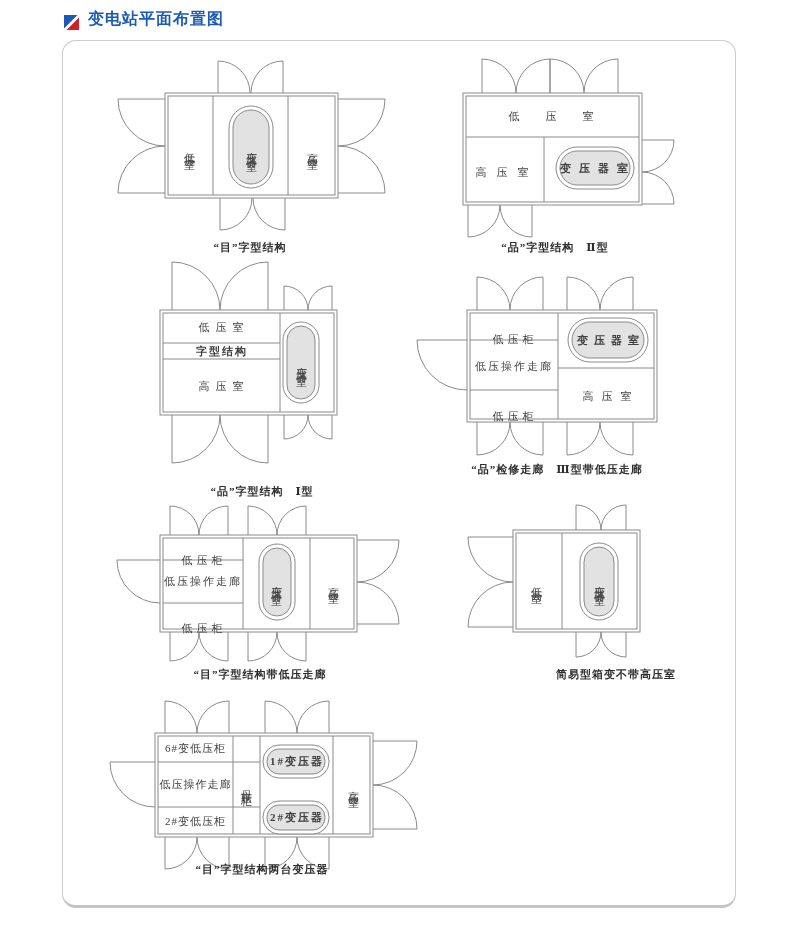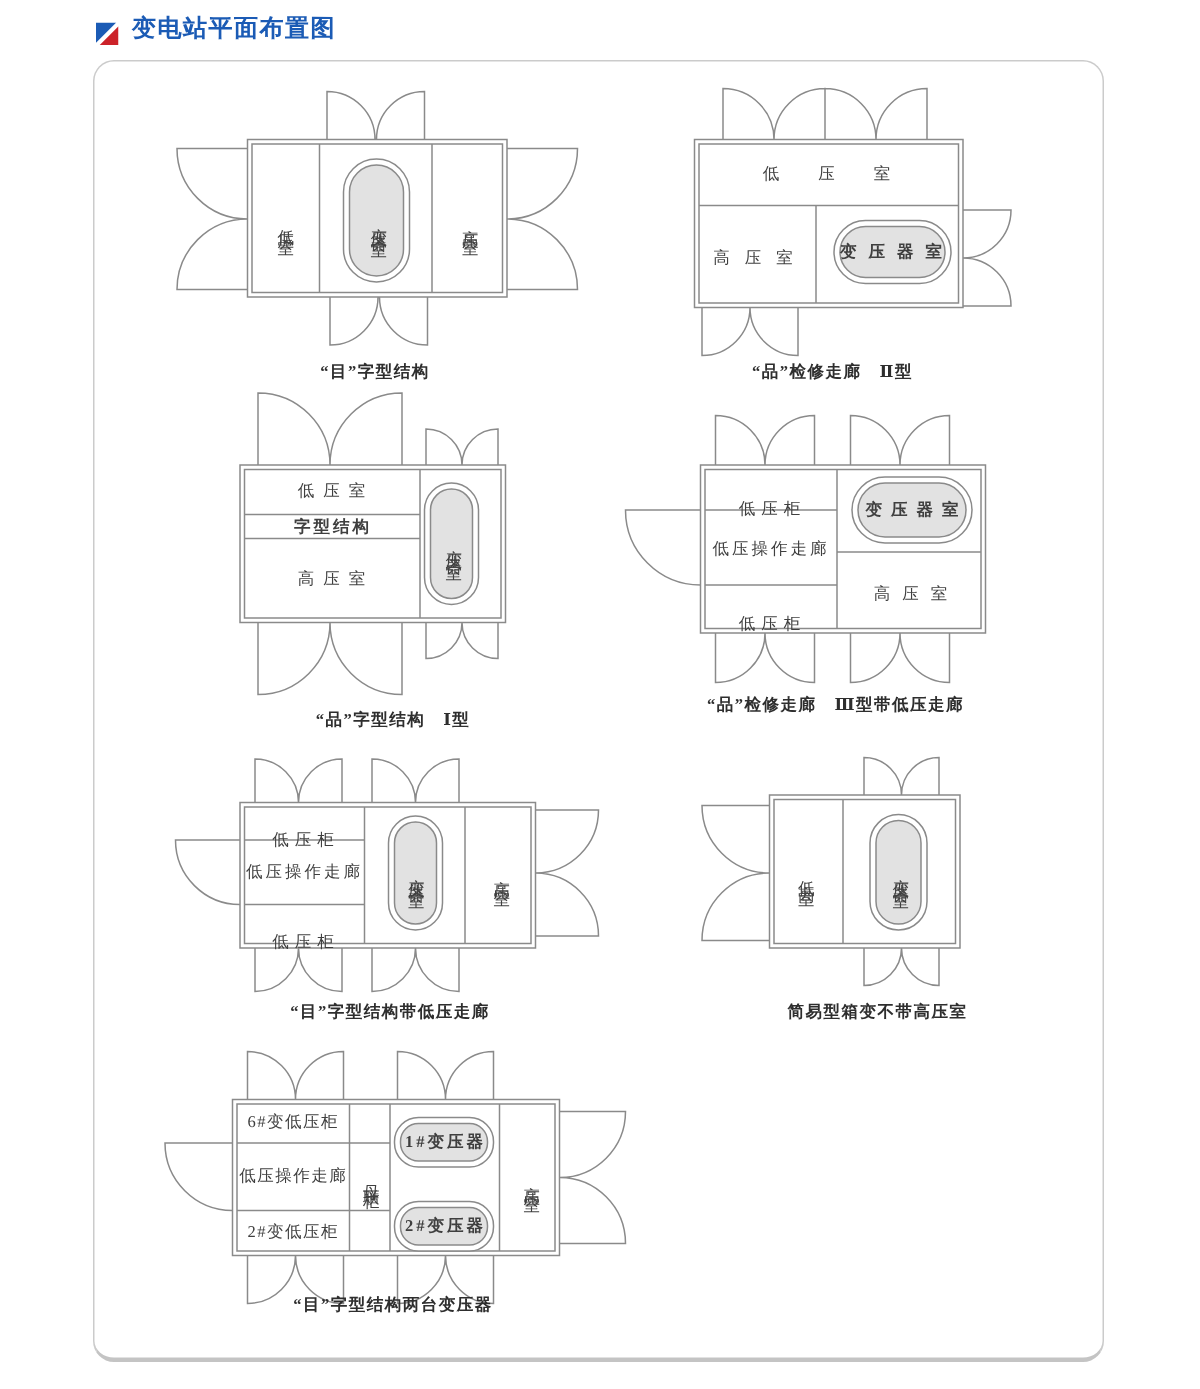--- a/index.html
+++ b/index.html
@@ -111,45 +111,45 @@
   </svg>
 
   <div class="lbl v" style="left:189px;top:147px">低压室</div>
   <div class="lbl v" style="left:251px;top:147px">变压器室</div>
   <div class="lbl v" style="left:312px;top:147px">高压室</div>
   <div class="cap" style="left:250px;top:240px">“目”字型结构</div>
 
   <div class="lbl ls26" style="left:551px;top:116px">低压室</div>
   <div class="lbl ls10" style="left:502px;top:172px">高压室</div>
   <div class="lbl ls8 b" style="left:594px;top:168px">变压器室</div>
-  <div class="cap" style="left:555px;top:240px">“品”检修走廊　Ⅱ型</div>
+  <div class="cap" style="left:555px;top:240px">“品”字型结构　Ⅱ型</div>
 
   <div class="lbl ls6" style="left:221px;top:327px">低压室</div>
   <div class="lbl ls2 b" style="left:221px;top:351px">字型结构</div>
   <div class="lbl ls6" style="left:221px;top:386px">高压室</div>
   <div class="lbl v" style="left:301px;top:362px">变压器室</div>
-  <div class="cap" style="left:262px;top:472px">“品”字型结构　Ⅰ型</div>
+  <div class="cap" style="left:262px;top:484px">“品”字型结构　Ⅰ型</div>
 
   <div class="lbl ls4" style="left:513px;top:327px">低压柜</div>
   <div class="lbl ls2" style="left:513px;top:366px">低压操作走廊</div>
   <div class="lbl ls4" style="left:513px;top:404px">低压柜</div>
   <div class="lbl ls6 b" style="left:608px;top:340px">变压器室</div>
   <div class="lbl ls8" style="left:607px;top:396px">高压室</div>
   <div class="cap" style="left:557px;top:462px">“品”检修走廊　Ⅲ型带低压走廊</div>
 
   <div class="lbl ls4" style="left:202px;top:548px">低压柜</div>
   <div class="lbl ls2" style="left:202px;top:581px">低压操作走廊</div>
   <div class="lbl ls4" style="left:202px;top:616px">低压柜</div>
   <div class="lbl v" style="left:276px;top:581px">变压器室</div>
   <div class="lbl v" style="left:333px;top:581px">高压室</div>
   <div class="cap" style="left:260px;top:667px">“目”字型结构带低压走廊</div>
 
   <div class="lbl v" style="left:536px;top:581px">低高室</div>
   <div class="lbl v" style="left:599px;top:581px">变压器室</div>
-  <div class="cap" style="left:585px;top:667px">简易型箱变不带高压室</div>
+  <div class="cap" style="left:616px;top:667px">简易型箱变不带高压室</div>
 
   <div class="lbl ls1" style="left:195px;top:748px">6#变低压柜</div>
   <div class="lbl ls1" style="left:195px;top:784px">低压操作走廊</div>
   <div class="lbl ls1" style="left:195px;top:821px">2#变低压柜</div>
   <div class="lbl v" style="left:246px;top:784px">母联柜</div>
   <div class="lbl ls2 b" style="left:296px;top:761px">1#变压器</div>
   <div class="lbl ls2 b" style="left:296px;top:817px">2#变压器</div>
   <div class="lbl v" style="left:353px;top:785px">高压室</div>
   <div class="cap" style="left:262px;top:862px">“目”字型结构两台变压器</div>
 

